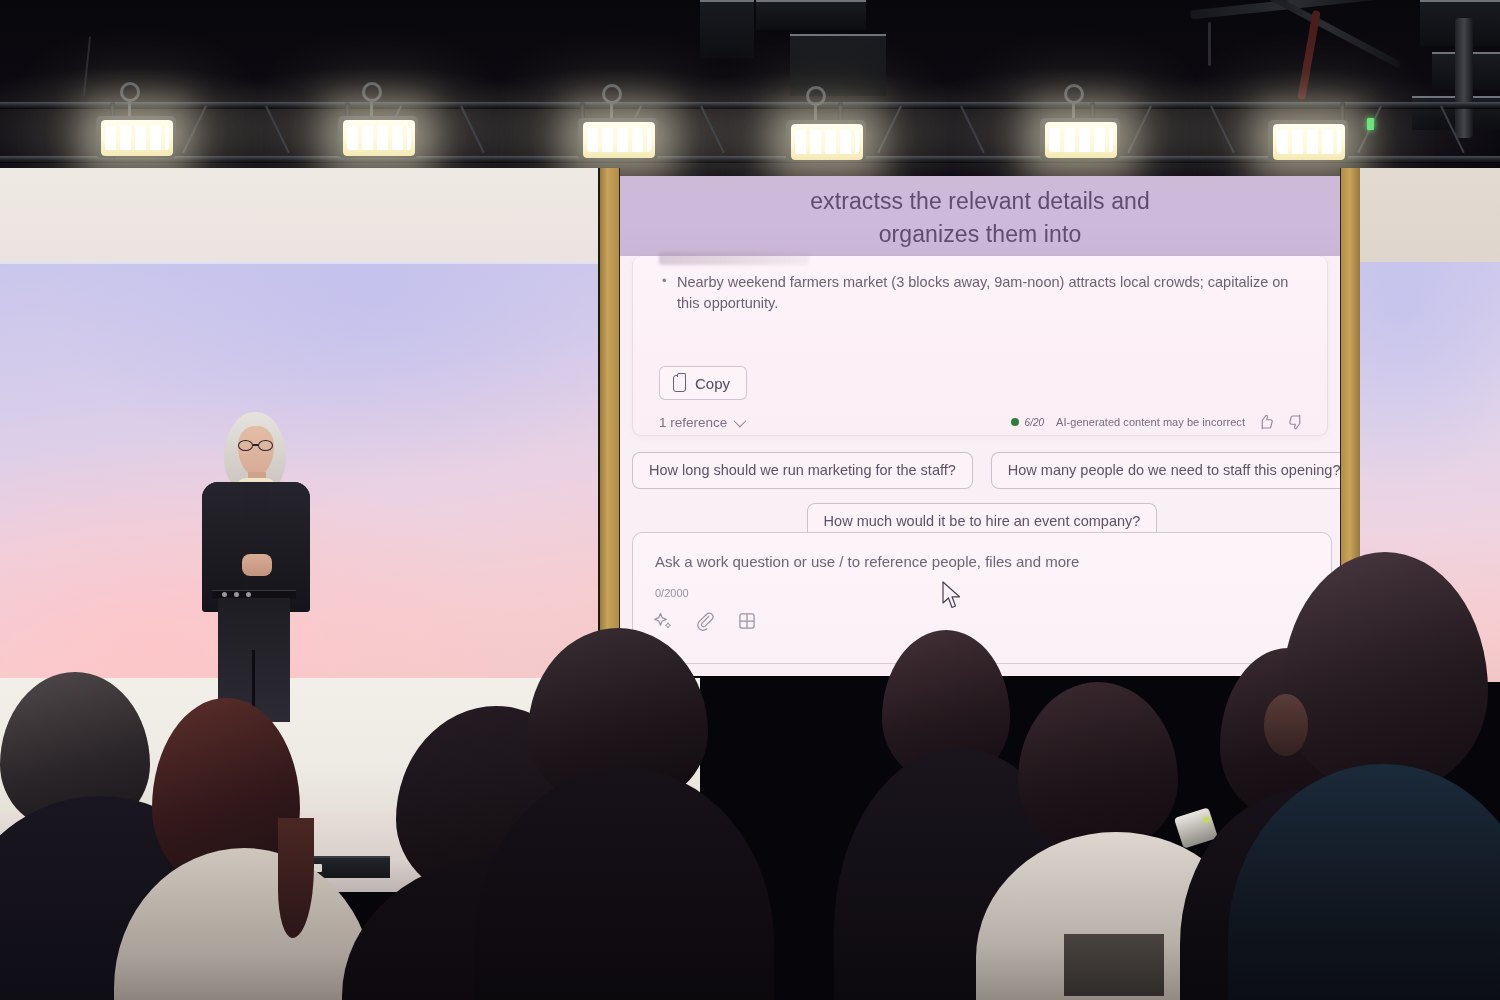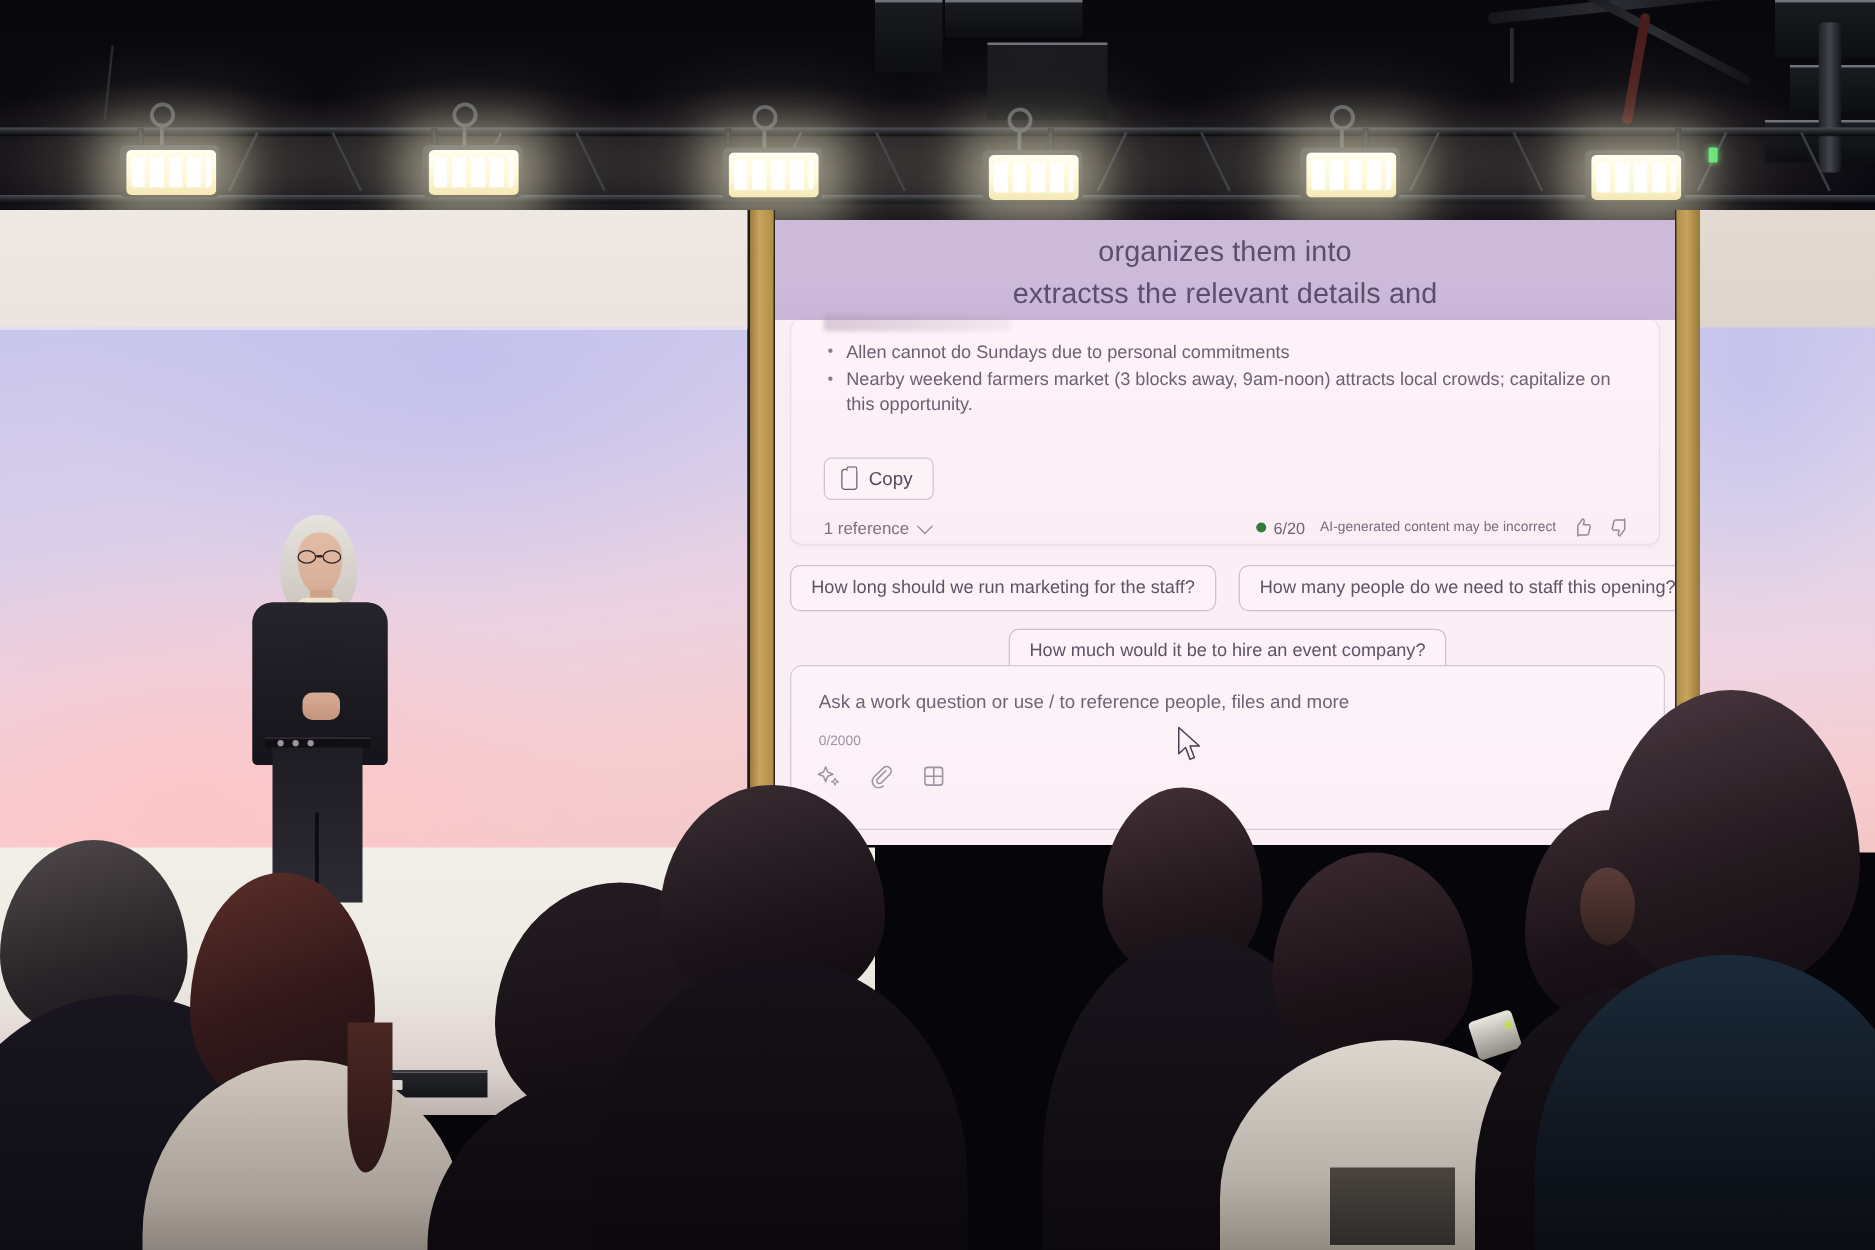--- a/index.html
+++ b/index.html
@@ -189,21 +189,21 @@
   .card-foot {
     position:absolute; left:0; top:152px; width:100%; height:28px;
     display:flex; align-items:center; padding: 0 22px 0 26px;
   }
   .ref-toggle { display:flex; align-items:center; gap:7px; color:#7d7183; font-size:13.5px; }
   .chev-down {
     width:9px; height:9px; border-right:1.4px solid #8b7f91; border-bottom:1.4px solid #8b7f91;
     transform: rotate(45deg) translateY(-2px);
   }
   .foot-right { margin-left:auto; display:flex; align-items:center; gap:12px; }
-  .quota { display:flex; align-items:center; gap:6px; color:#6f6376; font-size:13px; }
+  .quota { display:flex; align-items:center; gap:6px; color:#6f6376; font-size:10px;font-style:italic; }
   .dot-green { width:8px; height:8px; border-radius:50%; background:#2f7d3c; }
   .disclaimer { color:#776b7e; font-size:11px; letter-spacing:0.05px; }
   .thumb { width:18px; height:18px; opacity:0.72; }
 
   .suggest-wrap {
     position:absolute; left:12px; top:196px; width:700px;
   }
   .suggest-row { display:flex; justify-content:flex-start; gap:18px; margin-bottom:14px; }
   .suggest-row.right { justify-content:flex-end; align-items:center; gap:14px;flex-direction:column; }
   .chip {
@@ -366,31 +366,30 @@
   </div>
 
   <div class="bezel-left"></div>
   <div class="bezel-right"></div>
   <div class="wall-right"></div>
   <div class="screen-right"></div>
 
   <div class="screen-main">
 
     <div class="caption-band">
+      <div class="caption-line">extractss the relevant details and</div>
       <div class="caption-line">organizes them into</div>
-      <div class="caption-line">extractss the relevant details and</div>
     </div>
 
     <div class="chat-area">
 
       <div class="msg-card">
         <div class="ghost-line"></div>
 
         <ul class="bullets">
-          <li>Allen cannot do Sundays due to personal commitments</li>
           <li>Nearby weekend farmers market (3 blocks away, 9am-noon) attracts local crowds; capitalize on this opportunity.</li>
         </ul>
 
         <div class="copy-btn">
           <span class="copy-glyph"></span>
           <span>Copy</span>
         </div>
 
         <div class="card-foot">
           <div class="ref-toggle">

